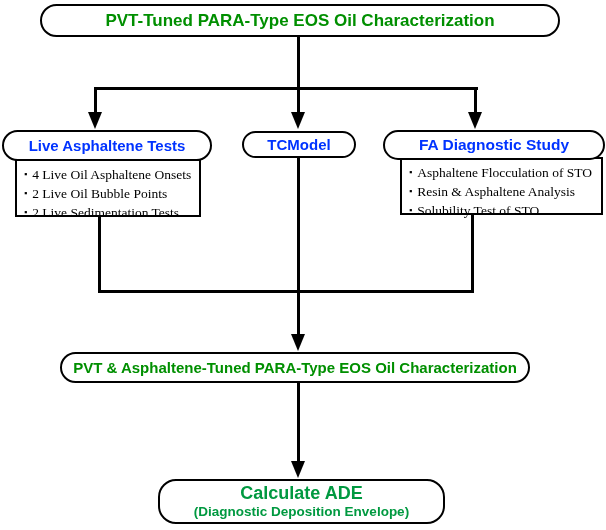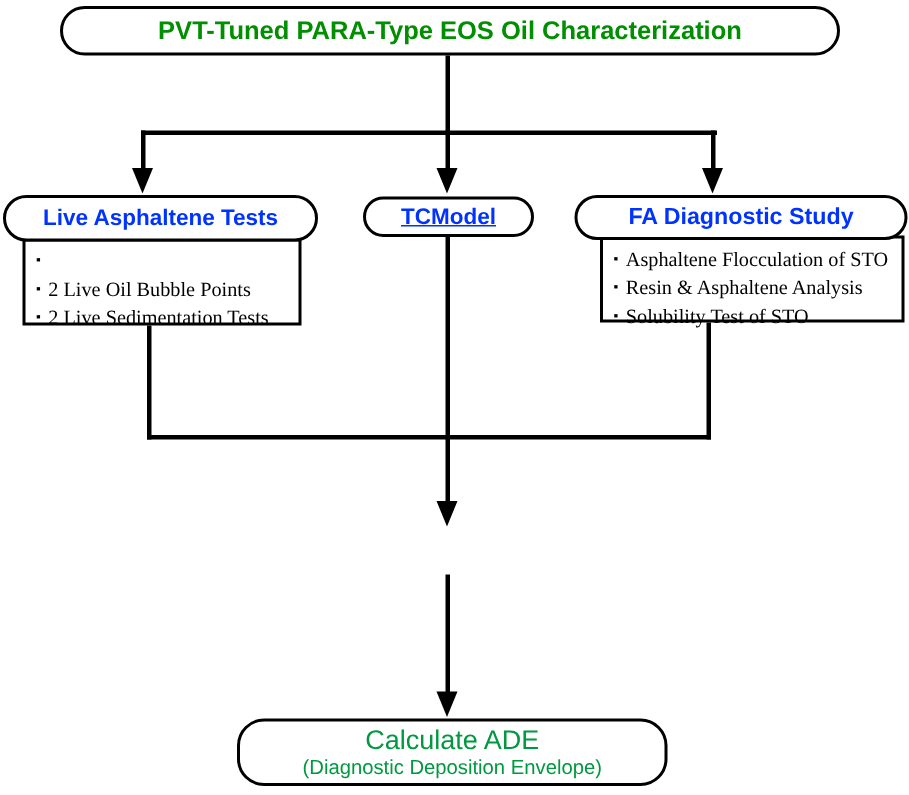--- a/index.html
+++ b/index.html
@@ -15,21 +15,21 @@
     box-sizing:border-box;
     background:#ffffff;
     border:2px solid #000000;
     display:flex;
     align-items:center;
     justify-content:center;
     text-align:center;
   }
   .stadium{border-radius:18px;}
   .green-text{color:var(--green,#008f00);font-weight:bold;}
-  .green2-text{color:var(--green_emerald,#009940);font-weight:normal;}
+  .green2-text{color:var(--green_emerald,#009940);font-weight:bold;}
   .blue-text{color:var(--blue,#0033ff);font-weight:bold;}
   .line{position:absolute;background:var(--line,#000000);}
   .arrowhead{
     position:absolute;width:0;height:0;
     border-left:7px solid transparent;
     border-right:7px solid transparent;
     border-top:17px solid var(--line,#000000);
   }
   .listbox{
     position:absolute;
@@ -40,21 +40,21 @@
     font-size:13.5px;
     color:#000000;
     padding:6px 4px 4px 7px;
     z-index:1;
   }
   .list-row{display:flex;align-items:baseline;line-height:16px;margin-bottom:2px;}
   .bullet{font-size:9px;margin-right:5px;position:relative;top:-2px;}
   .z2{z-index:2;}
   #box-top{left:40px;top:4px;width:520px;height:33px;font-size:17px;}
   #box-live{left:2px;top:130px;width:210px;height:31px;font-size:15px;}
-  #box-tcmodel{left:242px;top:131px;width:114px;height:27px;font-size:15px;border-radius:14px;text-decoration:underline;}
+  #box-tcmodel{left:242px;top:131px;width:114px;height:27px;font-size:15px;border-radius:14px;}
   #box-fa{left:383px;top:130px;width:222px;height:30px;font-size:15.5px;}
   #rect-live{left:15px;top:159px;width:186px;height:58px;}
   #rect-fa{left:400px;top:157px;width:203px;height:58px;}
   #box-tuned{left:60px;top:352px;width:470px;height:31px;font-size:15px;}
   #box-ade{left:158px;top:479px;width:287px;height:45px;flex-direction:column;justify-content:center;line-height:1.15;}
   #box-ade .title-line{font-size:18px;}
   #box-ade .sub-line{font-size:13.5px;}
 </style>
 </head>
 <body>
@@ -77,20 +77,21 @@
 
   <div class="line" style="left:474px;top:87px;width:3px;height:27px;"></div>
   <div class="arrowhead" style="left:468px;top:112px;"></div>
 
   <div id="box-live" class="node stadium blue-text z2">
     <span>Live Asphaltene Tests</span>
   </div>
   <div id="rect-live" class="listbox">
     <div class="list-row">
       <span class="bullet">▪</span>
+      <span>4 Live Oil Asphaltene Onsets</span>
     </div>
     <div class="list-row">
       <span class="bullet">▪</span>
       <span>2 Live Oil Bubble Points</span>
     </div>
     <div class="list-row">
       <span class="bullet">▪</span>
       <span>2 Live Sedimentation Tests</span>
     </div>
   </div>
@@ -118,20 +119,23 @@
   </div>
 
   <div class="line" style="left:98px;top:215px;width:3px;height:78px;"></div>
   <div class="line" style="left:297px;top:158px;width:3px;height:135px;"></div>
   <div class="line" style="left:471px;top:213px;width:3px;height:80px;"></div>
   <div class="line" style="left:98px;top:290px;width:376px;height:3px;"></div>
 
   <div class="line" style="left:297px;top:290px;width:3px;height:46px;"></div>
   <div class="arrowhead" style="left:291px;top:334px;"></div>
 
+  <div id="box-tuned" class="node stadium green-text">
+    <span>PVT &amp; Asphaltene-Tuned PARA-Type EOS Oil Characterization</span>
+  </div>
 
   <div class="line" style="left:297px;top:383px;width:3px;height:80px;"></div>
   <div class="arrowhead" style="left:291px;top:461px;"></div>
 
   <div id="box-ade" class="node stadium green2-text">
     <span class="title-line">Calculate ADE</span>
     <span class="sub-line">(Diagnostic Deposition Envelope)</span>
   </div>
 
 </div>

